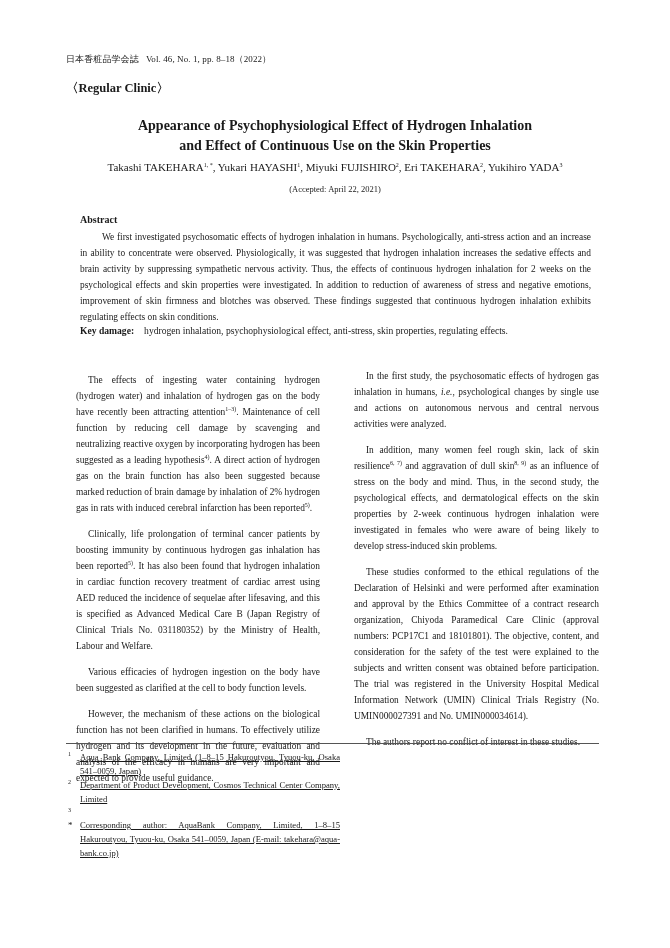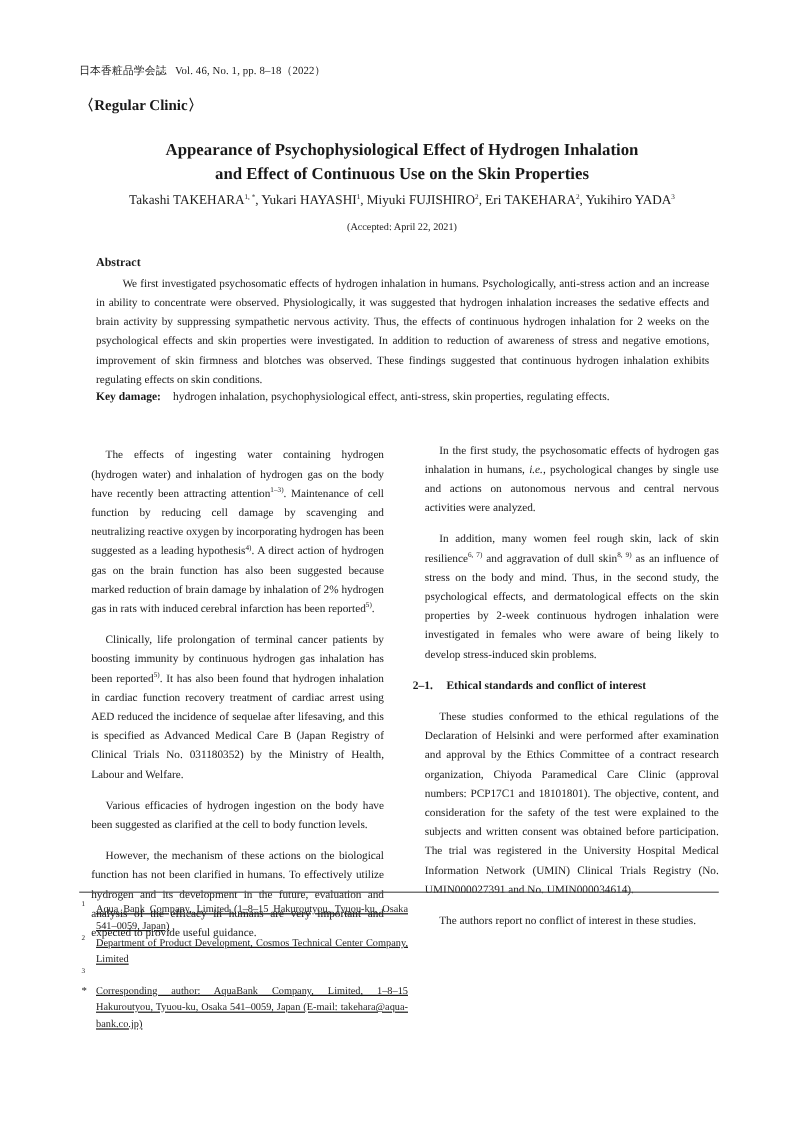--- a/index.html
+++ b/index.html
@@ -65,23 +65,20 @@
 <div class="abs col col1">
   <p><span>The effects of ingesting water containing hydrogen (hydrogen water) and inhalation of hydrogen gas on the body have recently been attracting attention</span><sup>1–3)</sup><span>. Maintenance of cell function by reducing cell damage by scavenging and neutralizing reactive oxygen by incorporating hydrogen has been suggested as a leading hypothesis</span><sup>4)</sup><span>. A direct action of hydrogen gas on the brain function has also been suggested because marked reduction of brain damage by inhalation of 2% hydrogen gas in rats with induced cerebral infarction has been reported</span><sup>5)</sup><span>.</span></p>
   <p><span>Clinically, life prolongation of terminal cancer patients by boosting immunity by continuous hydrogen gas inhalation has been reported</span><sup>5)</sup><span>. It has also been found that hydrogen inhalation in cardiac function recovery treatment of cardiac arrest using AED reduced the incidence of sequelae after lifesaving, and this is specified as Advanced Medical Care B (Japan Registry of Clinical Trials No. 031180352) by the Ministry of Health, Labour and Welfare.</span></p>
   <p>Various efficacies of hydrogen ingestion on the body have been suggested as clarified at the cell to body function levels.</p>
   <p>However, the mechanism of these actions on the biological function has not been clarified in humans. To effectively utilize hydrogen and its development in the future, evaluation and analysis of the efficacy in humans are very important and expected to provide useful guidance.</p>
 </div>
 
 <div class="abs col col2">
   <p><span>In the first study, the psychosomatic effects of hydrogen gas inhalation in humans, </span><i>i.e.</i><span>, psychological changes by single use and actions on autonomous nervous and central nervous activities were analyzed.</span></p>
   <p><span>In addition, many women feel rough skin, lack of skin resilience</span><sup>6, 7)</sup><span> and aggravation of dull skin</span><sup>8, 9)</sup><span> as an influence of stress on the body and mind. Thus, in the second study, the psychological effects, and dermatological effects on the skin properties by 2-week continuous hydrogen inhalation were investigated in females who were aware of being likely to develop stress-induced skin problems.</span></p>
-  <div class="sub-head">
-    <span class="num">2–1.</span><span>Ethical standards and conflict of interest</span>
-  </div>
   <p>These studies conformed to the ethical regulations of the Declaration of Helsinki and were performed after examination and approval by the Ethics Committee of a contract research organization, Chiyoda Paramedical Care Clinic (approval numbers: PCP17C1 and 18101801). The objective, content, and consideration for the safety of the test were explained to the subjects and written consent was obtained before participation. The trial was registered in the University Hospital Medical Information Network (UMIN) Clinical Trials Registry (No. UMIN000027391 and No. UMIN000034614).</p>
   <p>The authors report no conflict of interest in these studies.</p>
 </div>
 
 <div class="abs rule"></div>
 
 <div class="abs footnotes">
   <div class="fn"><span class="mark">1</span><span>Aqua Bank Company, Limited (1–8–15 Hakuroutyou, Tyuou-ku, Osaka 541–0059, Japan)</span></div>
   <div class="fn"><span class="mark">2</span><span>Department of Product Development, Cosmos Technical Center Company, Limited</span></div>
   <div class="fn"><span class="mark">3</span></div>

